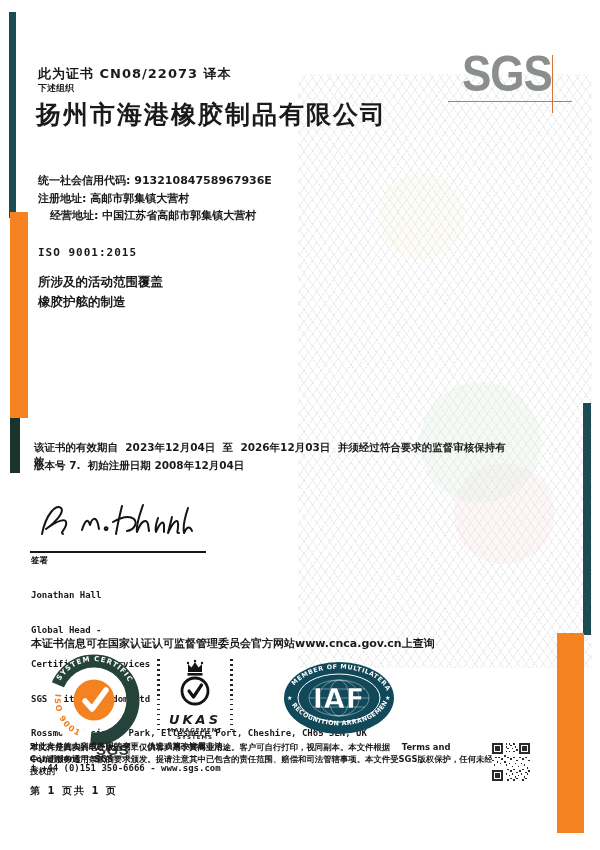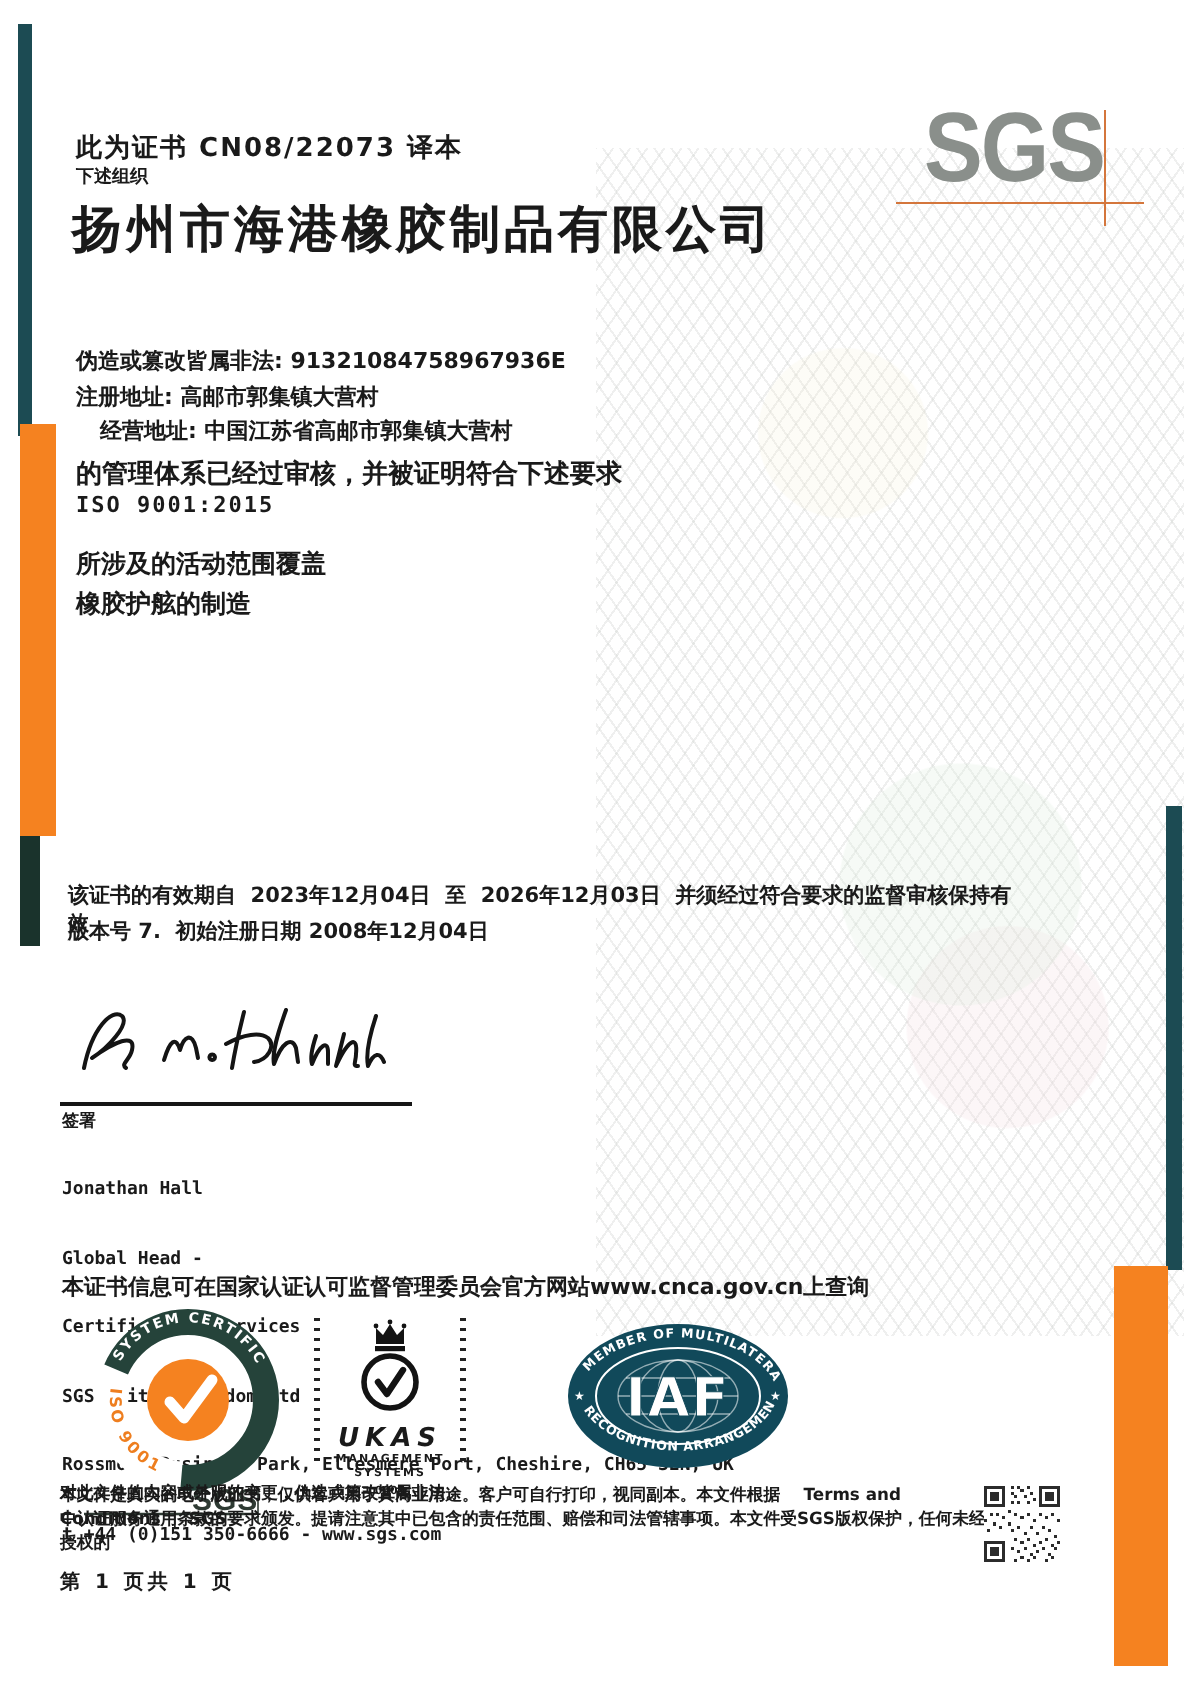--- a/index.html
+++ b/index.html
@@ -65,24 +65,23 @@
   <div class="bar" style="left:557px;top:633px;width:27px;height:200px;background:#F58220;"></div>
 
   <div class="txt sgs-word">SGS</div>
   <div class="abs crop-h"></div>
   <div class="abs crop-v"></div>
 
   <div class="txt t-note">此为证书 CN08/22073 译本</div>
   <div class="txt t-org">下述组织</div>
   <div class="txt t-company">扬州市海港橡胶制品有限公司</div>
 
-  <div class="txt t-credit">伪造或篡改皆属非法: 91321084758967936E</div>
+  <div class="txt t-credit">统一社会信用代码: 91321084758967936E</div>
   <div class="txt t-reg">注册地址: 高邮市郭集镇大营村</div>
   <div class="txt t-biz">经营地址: 中国江苏省高邮市郭集镇大营村</div>
-  <div class="txt t-audit">的管理体系已经过审核，并被证明符合下述要求</div>
   <div class="txt t-iso">ISO 9001:2015</div>
   <div class="txt t-scope1">所涉及的活动范围覆盖</div>
   <div class="txt t-scope2">橡胶护舷的制造</div>
 
   <div class="txt t-valid">该证书的有效期自  2023年12月04日  至  2026年12月03日  并须经过符合要求的监督审核保持有效</div>
   <div class="txt t-ver">版本号 7.  初始注册日期 2008年12月04日</div>
 
   <svg class="abs" style="left:30px;top:496px;" width="190" height="56" viewBox="0 0 190 56">
     <g fill="none" stroke="#141414" stroke-width="2" stroke-linecap="round" stroke-linejoin="round">
       <path d="M12,38 C16,18 26,8 31,12 C35,16 24,28 16,33 C27,25 38,20 36,29 C35,34 30,36 33,38"></path>

